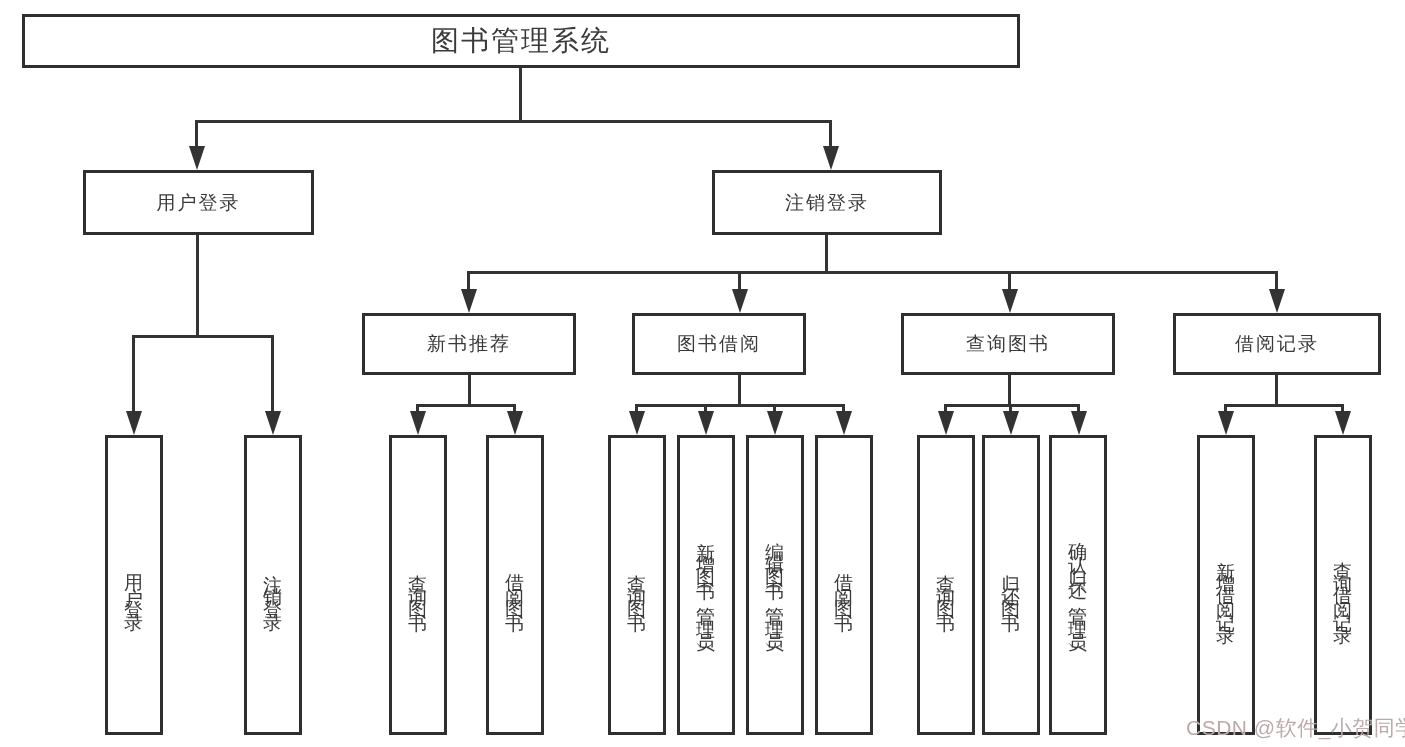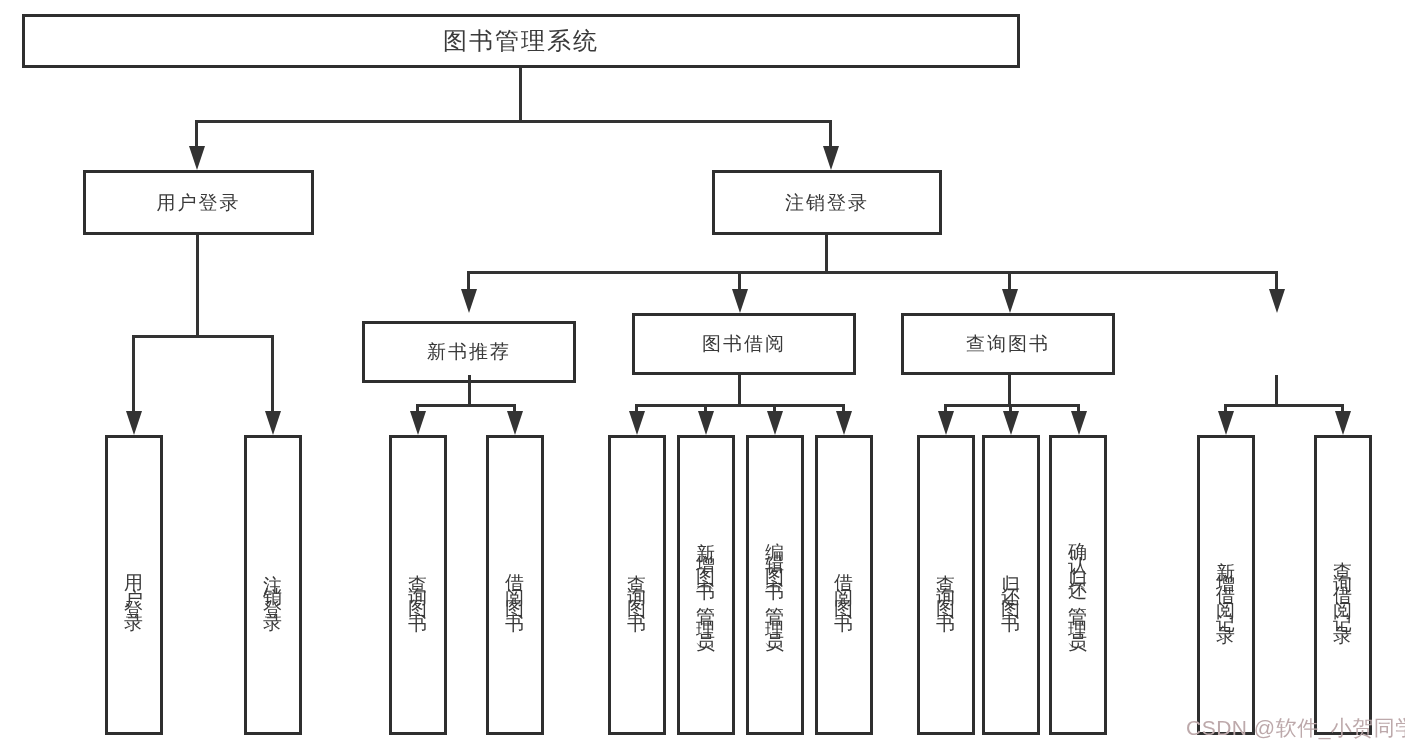--- a/index.html
+++ b/index.html
@@ -18,21 +18,21 @@
     display:flex;
     align-items:center;
     justify-content:center;
     color:#3a3a3a;
   }
   .hbox{
     font-size:19px;
     letter-spacing:2px;
   }
   .rootbox{
-    font-size:24px;
+    font-size:28px;
     letter-spacing:2px;
   }
   .vbox{
     writing-mode:vertical-rl;
     text-orientation:mixed;
     font-size:19px;
     letter-spacing:13px;
     line-height:1;
     text-align:center;
   }
@@ -81,23 +81,24 @@
   <div class="hl" style="left:467px;top:271px;width:811px;"></div>
   <div class="vl" style="left:467px;top:271px;height:22px;"></div>
   <div class="arr" style="left:461px;top:289px;"></div>
   <div class="vl" style="left:738px;top:271px;height:22px;"></div>
   <div class="arr" style="left:732px;top:289px;"></div>
   <div class="vl" style="left:1008px;top:271px;height:22px;"></div>
   <div class="arr" style="left:1002px;top:289px;"></div>
   <div class="vl" style="left:1275px;top:271px;height:22px;"></div>
   <div class="arr" style="left:1269px;top:289px;"></div>
 
-  <div class="box hbox" style="left:362px;top:321px;width:214px;height:62px;">新书推荐</div>
-  <div class="box hbox" style="left:632px;top:313px;width:224px;height:62px;">图书借阅</div>
+  <div class="box hbox" style="left:362px;top:313px;width:214px;height:62px;">新书推荐</div>
+  <div class="box hbox" style="left:632px;top:313px;width:174px;height:62px;">图书借阅</div>
   <div class="box hbox" style="left:901px;top:313px;width:214px;height:62px;">查询图书</div>
+  <div class="box hbox" style="left:1173px;top:313px;width:208px;height:62px;">借阅记录</div>
 
   <div class="vl" style="left:468px;top:375px;height:32px;"></div>
   <div class="hl" style="left:416px;top:404px;width:100px;"></div>
   <div class="vl" style="left:416px;top:404px;height:10px;"></div>
   <div class="arr" style="left:410px;top:411px;"></div>
   <div class="vl" style="left:513px;top:404px;height:10px;"></div>
   <div class="arr" style="left:507px;top:411px;"></div>
 
   <div class="vl" style="left:738px;top:375px;height:32px;"></div>
   <div class="hl" style="left:635px;top:404px;width:210px;"></div>

